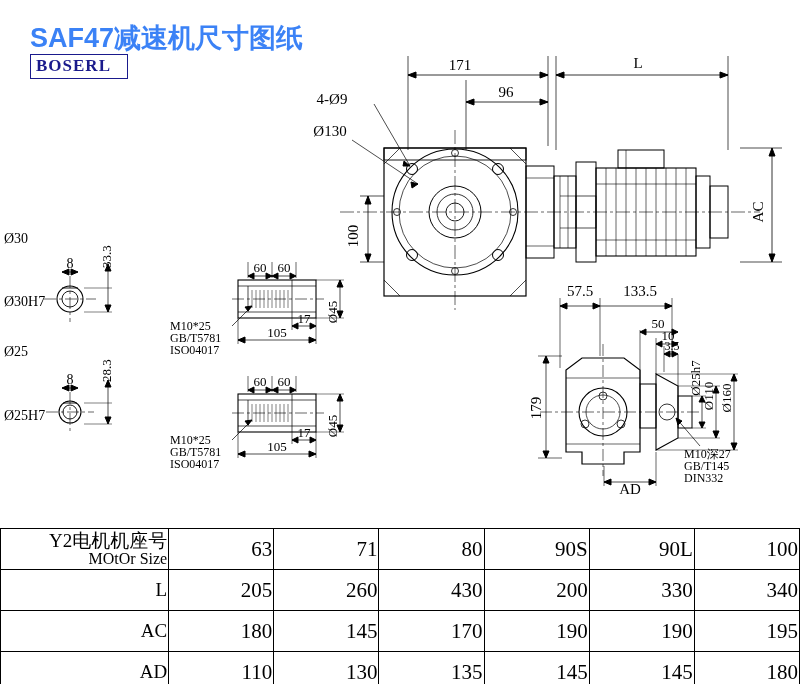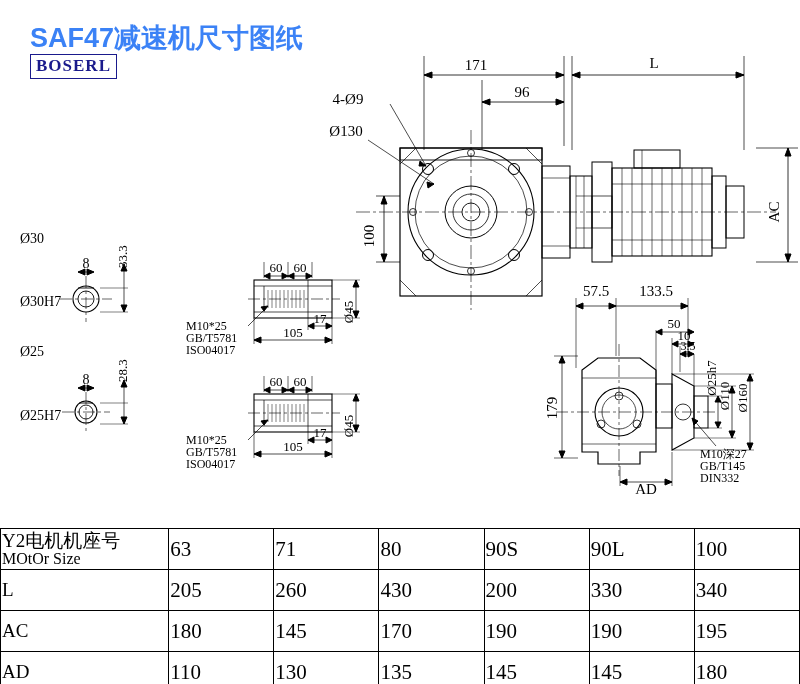--- a/index.html
+++ b/index.html
@@ -12,39 +12,39 @@
 
   
   #title{
     position:absolute;left:30px;top:20px;
     font-family:"Liberation Sans", sans-serif;
     font-weight:bold;font-size:27px;color:#3b82f6;letter-spacing:0px;
     white-space:nowrap;
   }
   #logo{
     position:absolute;left:30px;top:54px;
-    border:1px solid #1a1a8c;padding:1px 5px 2px 5px;
+    border:1px solid #1a1a8c;padding:1px 16px 2px 5px;
     font-family:"Liberation Serif", serif;
     font-weight:bold;font-size:17px;color:#1a1a8c;
     letter-spacing:1px;background:#fff;
   }
 
   
-  #drawing{position:absolute;left:16px;top:0;width:676px;height:530px;}
+  #drawing{position:absolute;left:0;top:0;width:676px;height:530px;}
   svg{display:block;}
   text{font-family:"Liberation Serif", serif;fill:#000;}
 
   
   #spec-table{
     position:absolute;left:0px;top:528px;width:800px;
     border-collapse:collapse;
   }
   #spec-table td{
     border:1px solid #000;
-    text-align:left;vertical-align:middle;
+    text-align:right;vertical-align:middle;
     font-family:"Liberation Serif", serif;
     font-size:21px;height:38px;
   }
   #spec-table td.rowhead{
     width:170px;font-size:19px;line-height:1.05;
   }
   #spec-table td.rowhead .cn{font-size:19px;display:block;}
   #spec-table td.rowhead .en{font-size:16px;display:block;}
   #spec-table td.val{width:105px;}
 </style>

